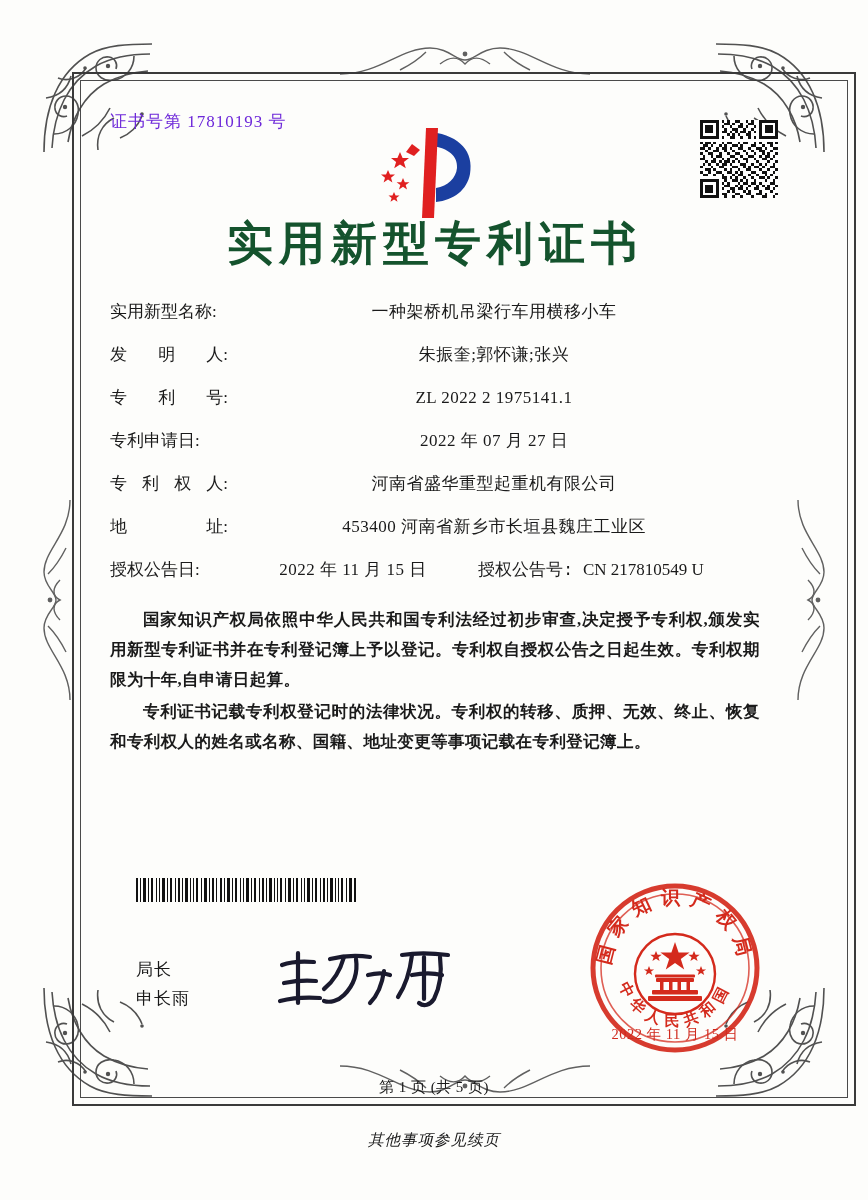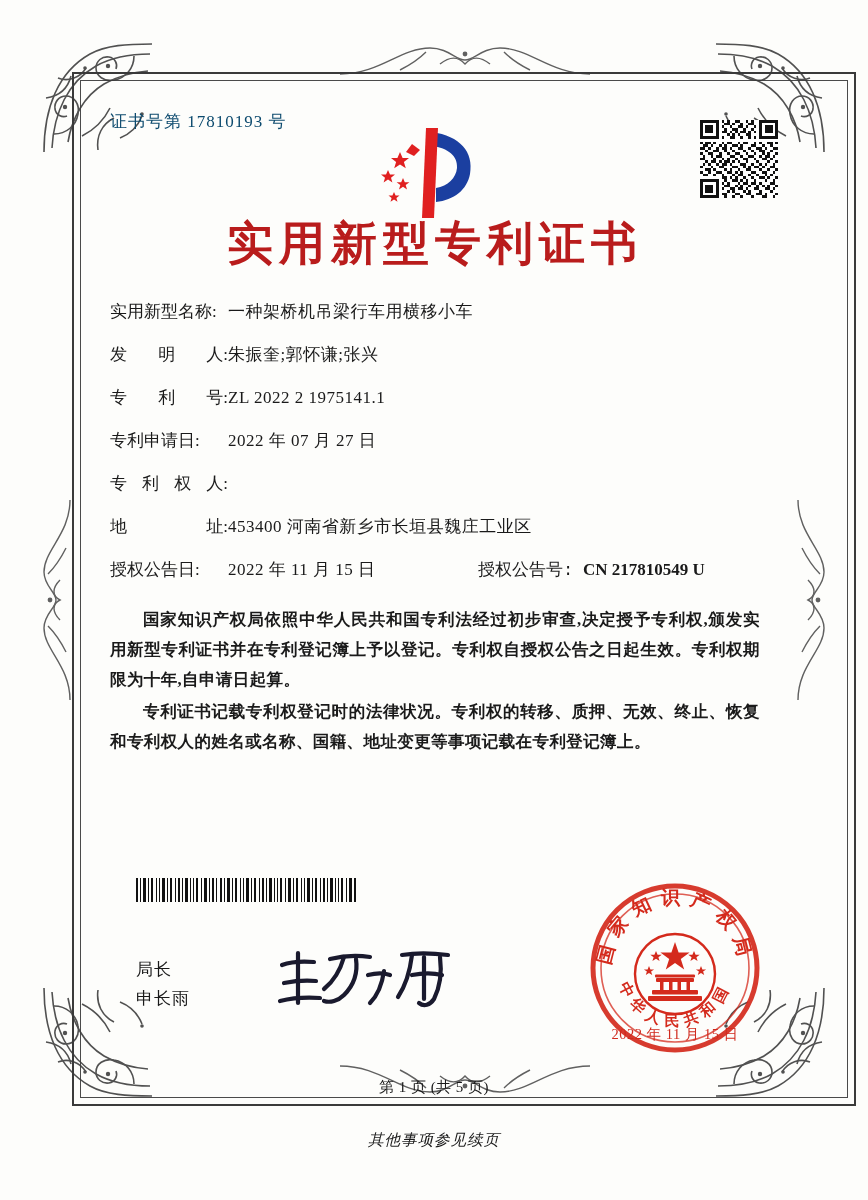--- a/index.html
+++ b/index.html
@@ -70,21 +70,21 @@
   .content {
     position: absolute;
     left: 110px;
     top: 110px;
     width: 650px;
   }
 
   .cert-no {
     font-size: 17px;
     letter-spacing: 1px;
-    color: #0c4a6e;
+    color: #6d28d9;
     margin-bottom: 4px;
   }
 
   .logo {
     position: absolute;
     left: 370px;
     top: 122px;
     width: 120px;
     height: 100px;
   }
@@ -97,21 +97,21 @@
     height: 78px;
   }
 
   .title {
     text-align: center;
     font-size: 46px;
     font-weight: bold;
     letter-spacing: 6px;
     margin-top: 80px;
     margin-bottom: 8px;
-    color: #b91c1c;
+    color: #14532d;
     font-family: "DejaVu Serif", "Liberation Serif", serif;
   }
 
   .fields {
     margin-top: 28px;
     font-size: 17px;
     line-height: 1;
   }
   .field-row {
     display: flex;
@@ -125,33 +125,33 @@
     letter-spacing: 0px;
   }
   .field-label.spread {
     display: flex;
     justify-content: space-between;
   }
   .field-label.spread span { display:inline-block; }
   .field-value {
     flex: 1 1 auto;
     letter-spacing: 0.5px;
+    text-align: center;
   }
   .field-row.dual .field-value {
     flex: 0 0 auto;
     width: 250px;
   }
   .sec-label {
     flex: 0 0 auto;
     width: 105px;
     font-family: Liberation Mono, monospace;
   }
   .sec-value {
     flex: 1 1 auto;
-    font-weight: bold;
   }
 
   .paragraphs {
     margin-top: 18px;
     font-size: 16.5px;
     line-height: 30px;
     text-align: justify;
     letter-spacing: 0.4px;
     font-weight: bold;
   }
@@ -651,20 +651,21 @@
         <div class="field-value">2022 年 07 月 27 日</div>
       </div>
 
       <div class="field-row">
         <div class="field-label spread">
           <span>专</span>
           <span>利</span>
           <span>权</span>
           <span>人:</span>
         </div>
+        <div class="field-value">河南省盛华重型起重机有限公司</div>
       </div>
 
       <div class="field-row">
         <div class="field-label spread">
           <span>地</span>
           <span>址:</span>
         </div>
         <div class="field-value">453400 河南省新乡市长垣县魏庄工业区</div>
       </div>
 

